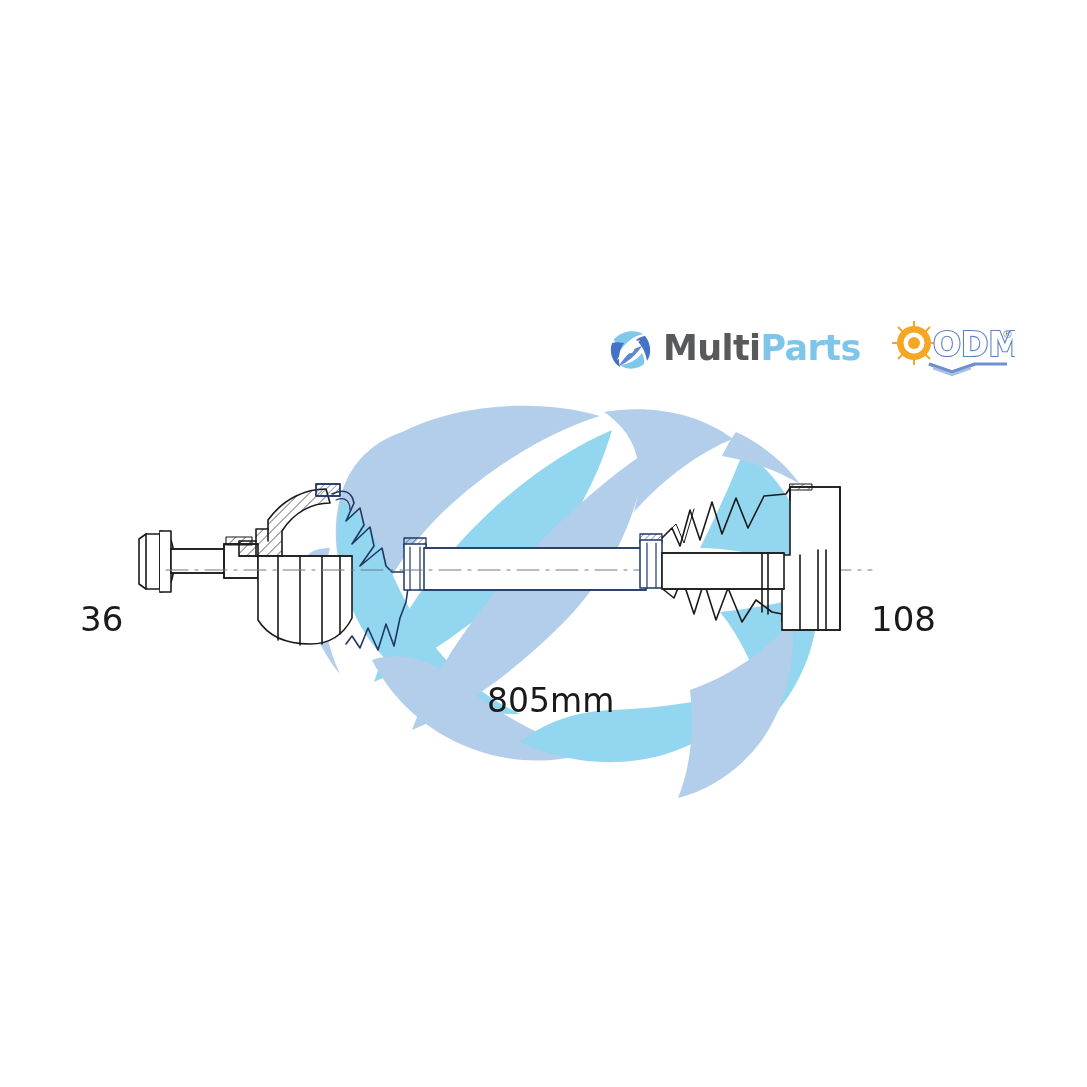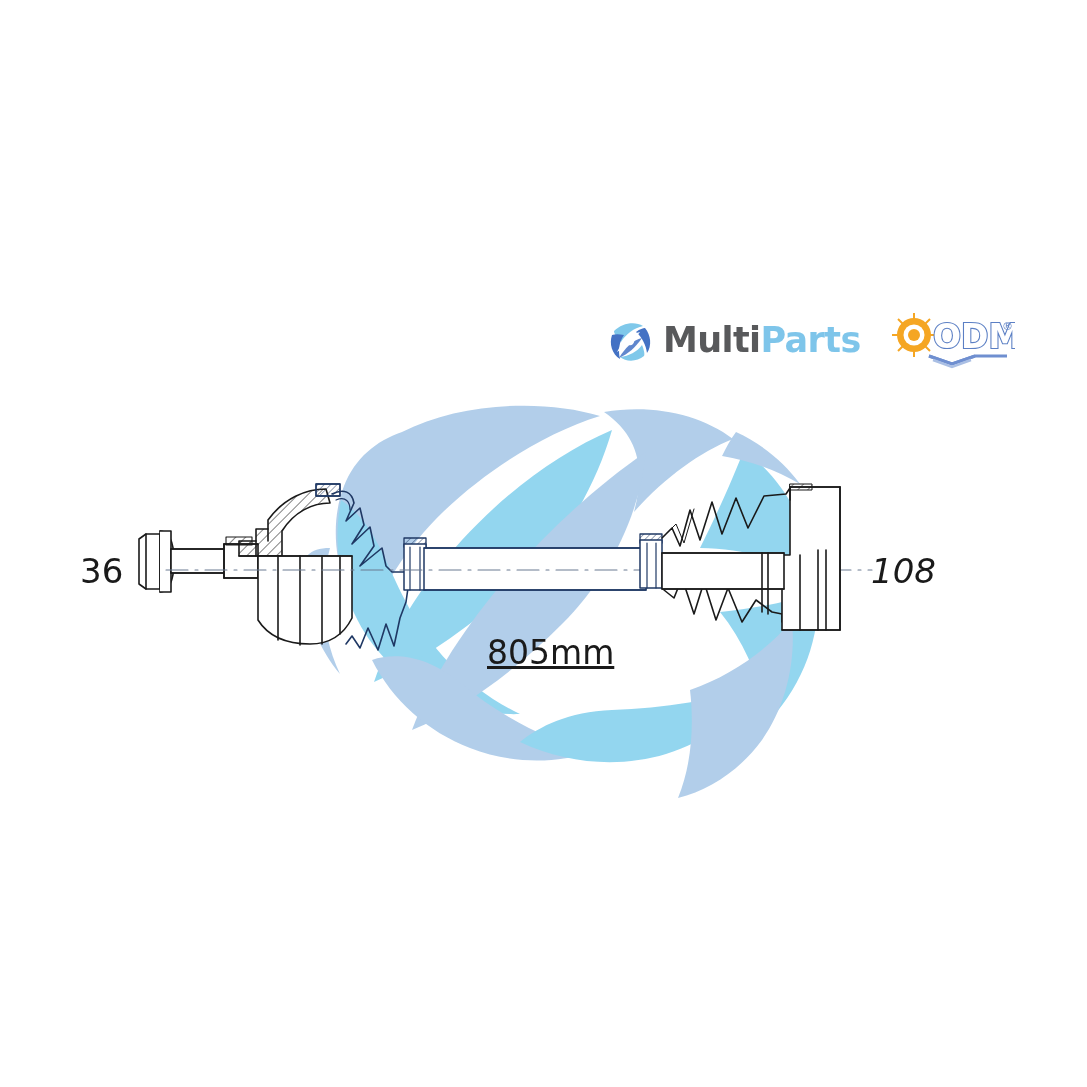--- a/index.html
+++ b/index.html
@@ -26,21 +26,21 @@
     position: absolute;
     top: 0;
     left: 0;
     width: 1087px;
     height: 1087px;
   }
   
   #brand-bar {
     position: absolute;
     left: 604px;
-    top: 304px;
+    top: 312px;
     width: 400px;
     height: 72px;
     display: flex;
     align-items: center;
     gap: 28px;
   }
   #multiparts-logo {
     display: flex;
     align-items: center;
     gap: 7px;
@@ -64,24 +64,25 @@
     top: 1px;
   }
   
   .measure-label {
     position: absolute;
     font-family: "DejaVu Sans", sans-serif;
     font-size: 34px;
     color: #1a1a1a;
     line-height: 1;
     white-space: nowrap;
+    margin-top: 48px;
   }
   #label-left-splines  { left: 80px;  top: 554px; }
-  #label-right-splines { left: 871px; top: 554px; font-style: italic; }
-  #label-length        { left: 487px; top: 636px; font-size: 33px; text-decoration: underline; }
+  #label-right-splines { left: 871px; top: 554px; }
+  #label-length        { left: 487px; top: 636px; font-size: 33px; }
 </style>
 </head>
 <body>
 
 <div id="stage">
 
   <svg class="layer" viewBox="0 0 1087 1087">
     <g opacity="0.95">
 
       <path d="M402 432 C 460 402, 545 399, 600 416 C 545 433, 487 470, 443 512

